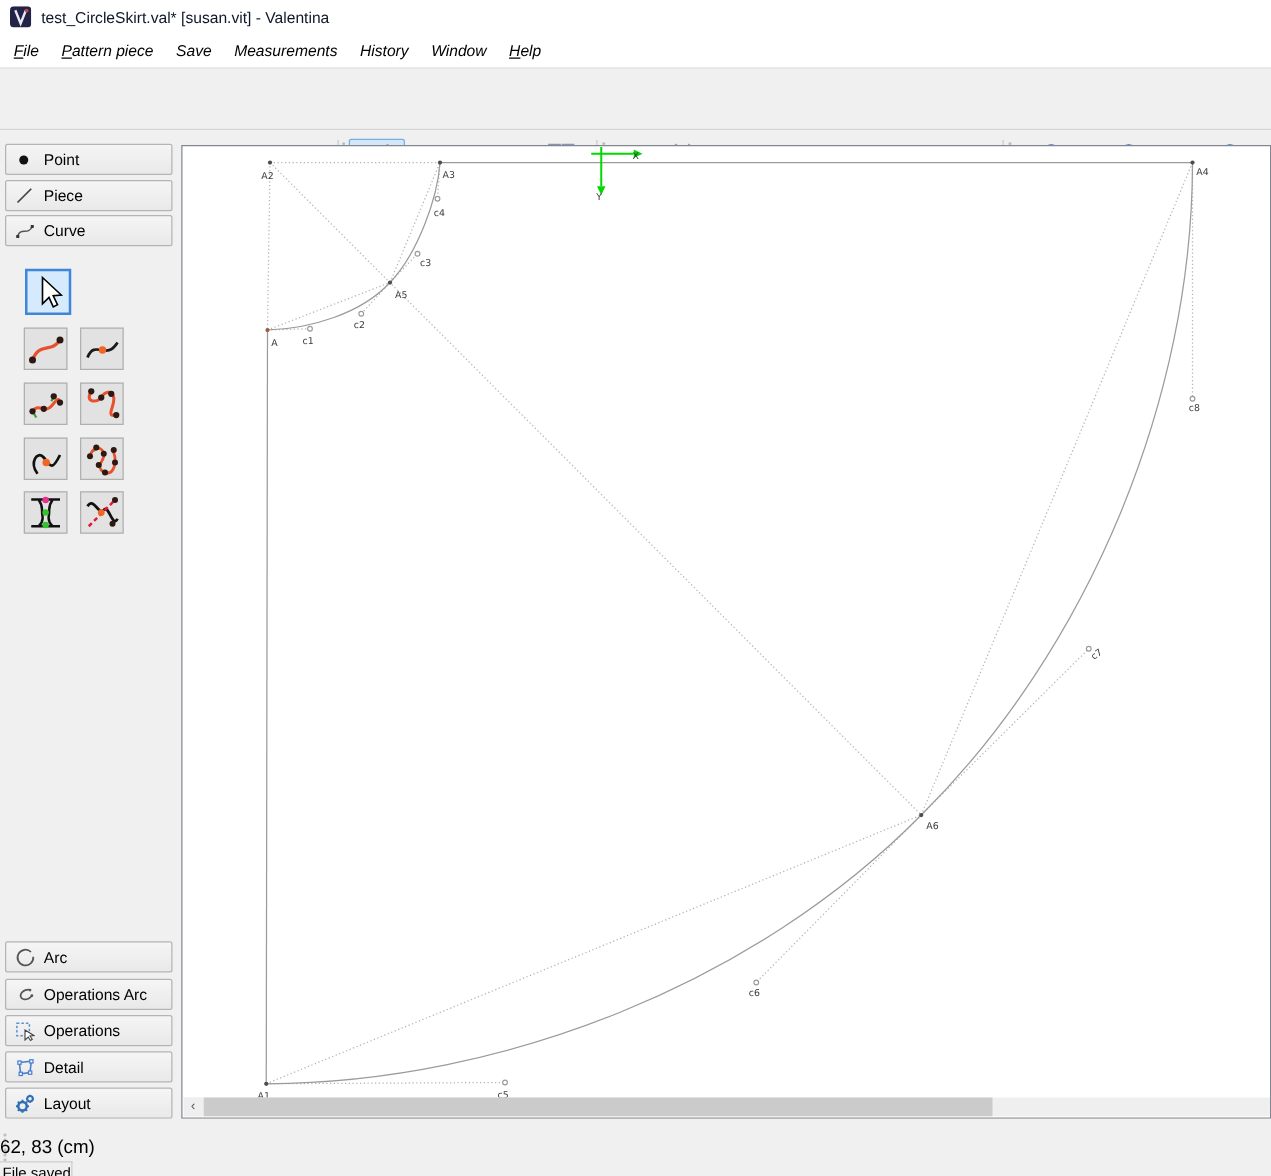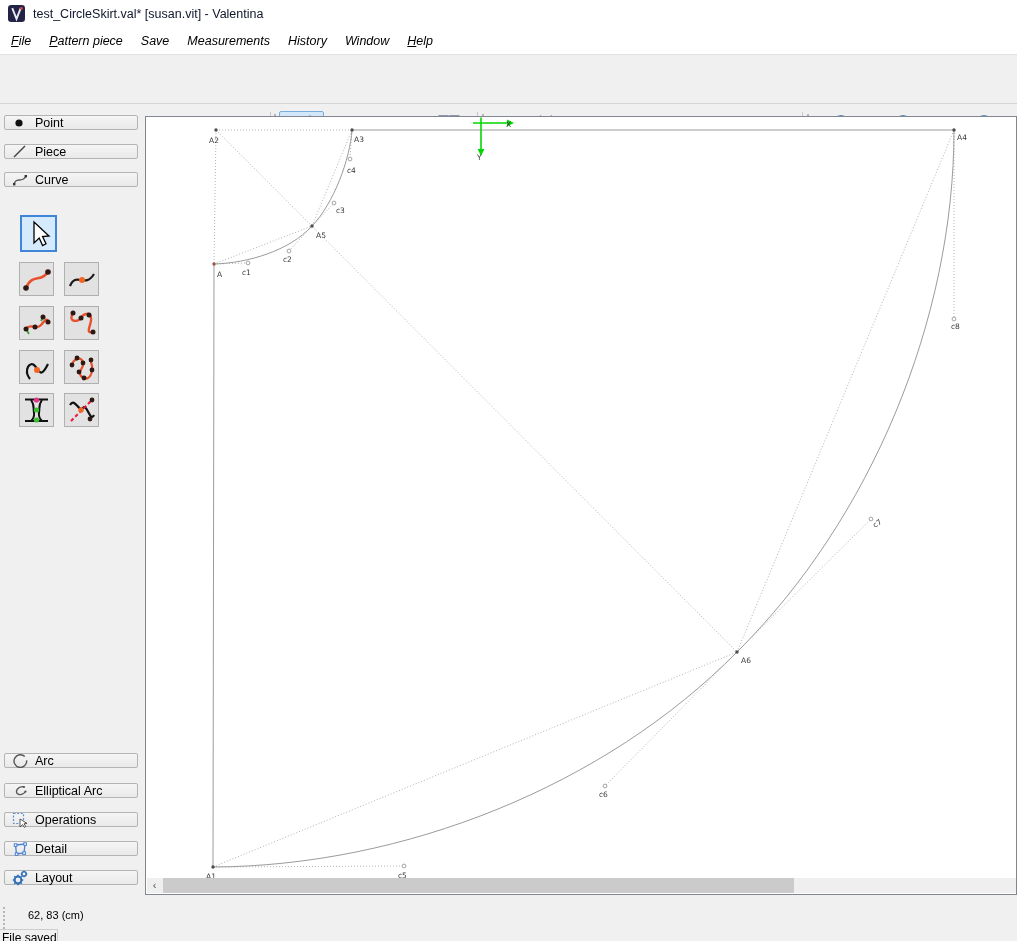--- a/index.html
+++ b/index.html
@@ -25,41 +25,41 @@
   .tb-label { font-size:11.5px; color:#000; white-space:nowrap; }
   .tb-label.disabled { color:#9f9f9f; }
   .tb-btn.active { background:#d2e7f9; border:1px solid #78aede; border-radius:2px; }
   .mode-arrow { position:absolute; top:64px; width:28px; height:24px; }
   .pp-caption { position:absolute; left:606px; top:71px; font-size:12.5px; color:#000; }
   .combo { position:absolute; left:688px; top:66px; width:110px; height:22px; background:linear-gradient(#f3f3f3,#dedede); border:1px solid #8a8a8a; font-size:12.5px; color:#000; display:flex; align-items:center; padding-left:6px; }
   .combo .arrow { position:absolute; right:6px; top:8px; width:0; height:0; border-left:4px solid transparent; border-right:4px solid transparent; border-top:5px solid #333; }
 
   
   .sidebar { position:absolute; left:0; top:106px; width:145px; height:799px; background:#f0f0f0; }
-  .grp { position:absolute; left:4px; width:134px; height:15px; background:linear-gradient(#f5f5f5,#e9e9e9); border:1px solid #b4b4b4; border-radius:2px; display:flex; align-items:center; font-size:12.5px; color:#000; }
+  .grp { position:absolute; left:4px; width:134px; height:25px; background:linear-gradient(#f5f5f5,#e9e9e9); border:1px solid #b4b4b4; border-radius:2px; display:flex; align-items:center; font-size:12.5px; color:#000; }
   .grp .gicon { width:16px; height:16px; margin:0 7px 0 7px; flex:0 0 auto; }
   .tbtn { position:absolute; width:35px; height:34px; background:#e2e2e2; border:1px solid #b0b0b0; display:flex; align-items:center; justify-content:center; }
   .tbtn.selected { width:37px; height:37px; background:#d5eafc; border:2px solid #3f86d8; }
 
   
   .canvas-frame { position:absolute; left:145px; top:116px; width:872px; height:779px; background:#ffffff; border:1px solid #82878f; overflow:hidden; }
   #pattern-svg { position:absolute; left:0; top:0; }
   #pattern-svg .dotted { stroke:#b3b3b3; stroke-width:1; fill:none; stroke-dasharray:1 2; }
   #pattern-svg .solid  { stroke:#9b9b9b; stroke-width:1; fill:none; }
   #pattern-svg .curve  { stroke:#9b9b9b; stroke-width:1; fill:none; }
   #pattern-svg text { font-family:"DejaVu Sans",sans-serif; font-size:7.5px; fill:#3a3a3a; }
   .hscroll { position:absolute; left:1px; bottom:1px; width:870px; height:15px; background:#efefef; }
   .hscroll .sb-left { position:absolute; left:0; top:0; width:15px; height:15px; background:#efefef; color:#555; font-size:11px; line-height:14px; text-align:center; }
   .hscroll .thumb { position:absolute; left:16px; top:0; width:631px; height:15px; background:#cbcbcb; }
 
   
   .status-area { position:absolute; left:0; top:895px; width:1017px; height:46px; background:#f0f0f0; }
   .status-grip { position:absolute; left:2px; top:11px; width:4px; height:24px;
           background-image:radial-gradient(circle,#b5b5b5 1px,transparent 1.2px); background-size:4px 4px; }
-  .status-coords { position:absolute; left:28px; top:14px; font-size:11px; color:#000; }
+  .status-coords { position:absolute; left:0; top:14px; font-size:15px; color:#000; }
   .status-msg-panel { position:absolute; left:0; top:34px; width:58px; height:14px; border-top:1px solid #cdcdcd; border-right:1px solid #cdcdcd; }
   .status-msg { position:absolute; left:2px; top:1px; font-size:12px; color:#000; white-space:nowrap; }
 </style>
 </head>
 <body>
 
 <div class="titlebar">
   <svg class="app-icon" viewBox="0 0 16 16">
     <rect x="0" y="0" width="16" height="16" rx="3" fill="#232347"></rect>
     <path d="M4 3 L8 13 L12 3" stroke="#e8e8f2" stroke-width="1.8" fill="none"></path>
@@ -330,21 +330,21 @@
       <path d="M12.8 3.6 A6.3 6.3 0 1 0 14.6 7.4" fill="none" stroke="#555" stroke-width="1.4"></path>
     </svg>
     <span>Arc</span>
   </div>
   <div class="grp" style="top:677px">
     <svg class="gicon" viewBox="0 0 16 16">
       <path d="M12 4 A5 3.6 -25 1 0 13.5 8.5" fill="none" stroke="#555" stroke-width="1.4"></path>
       <circle cx="12" cy="4" r="1.1" fill="#555"></circle>
         <circle cx="13.5" cy="8.5" r="1.1" fill="#555"></circle>
     </svg>
-    <span>Elliptical Arc</span>
+    <span>Operations Arc</span>
   </div>
   <div class="grp" style="top:706px">
     <svg class="gicon" viewBox="0 0 16 16">
       <rect x="1.5" y="1.5" width="10" height="10" fill="none" stroke="#5a8fd6" stroke-width="1.2" stroke-dasharray="2 1.6"></rect>
       <polygon points="8,7 8,15 10.6,12.6 12.4,15.4 13.8,14.4 12,11.8 15,11.4" fill="#fff" stroke="#444" stroke-width="0.9"></polygon>
     </svg>
     <span>Operations</span>
   </div>
   <div class="grp" style="top:735px">
     <svg class="gicon" viewBox="0 0 16 16">

